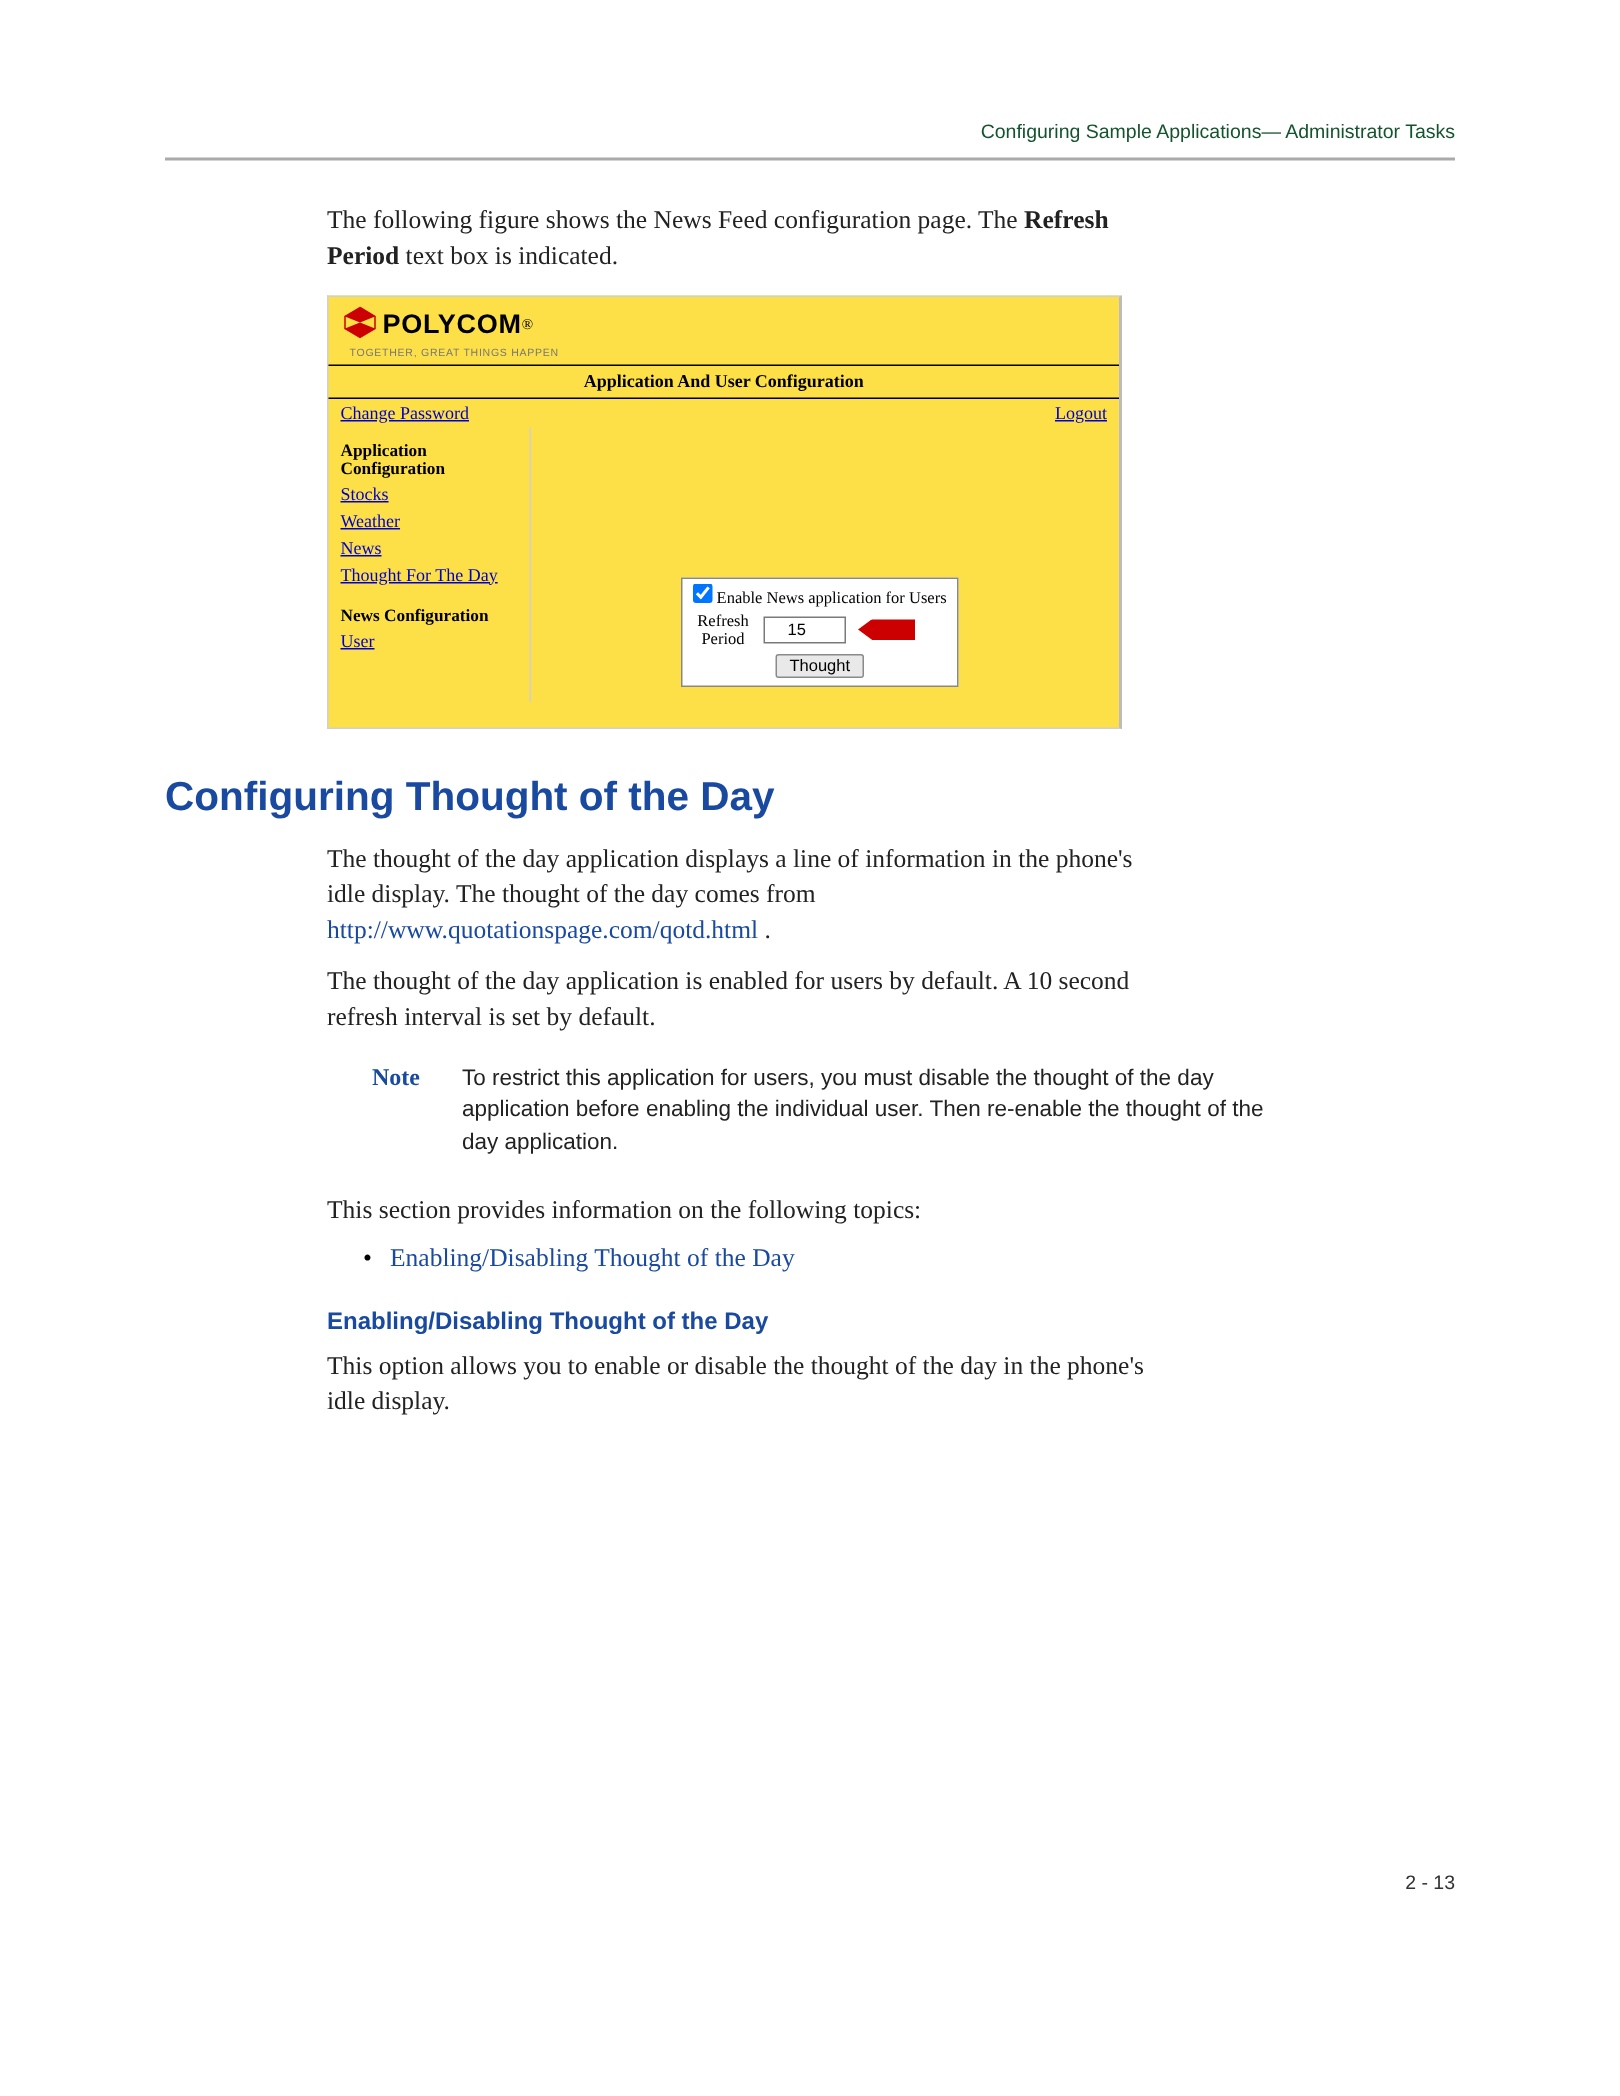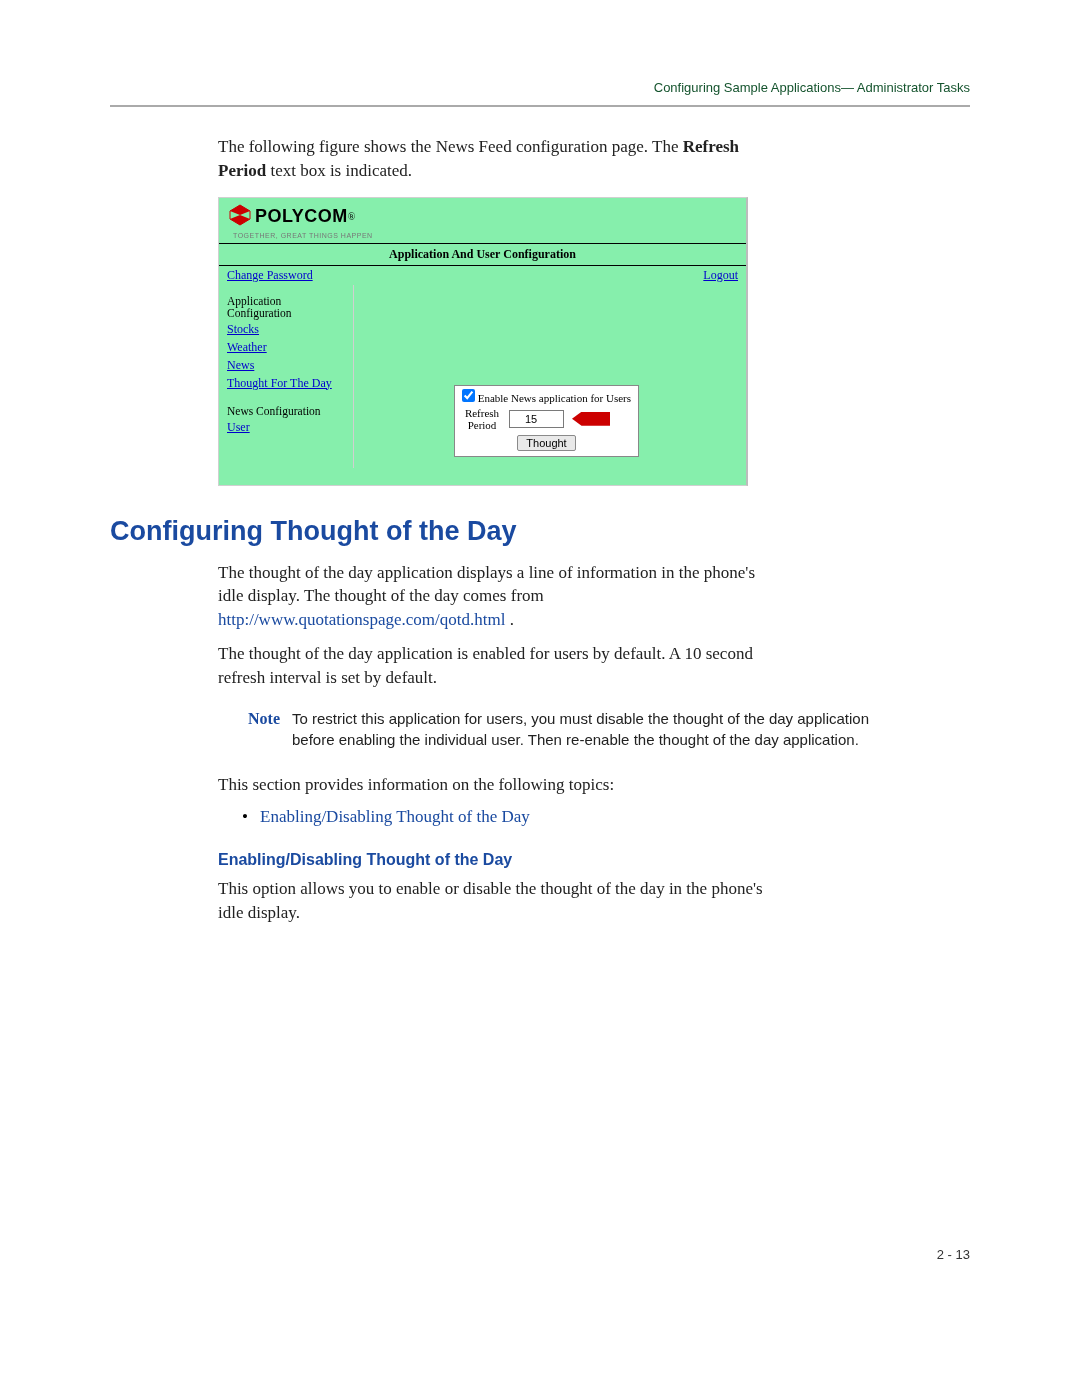--- a/index.html
+++ b/index.html
@@ -40,21 +40,21 @@
     margin-bottom: 10px;
   }
   .bold { font-weight: bold; }
 
   
   .figure {
     margin: 14px 0 30px 0;
     border: 1px solid #d0d0d0;
     border-right: 2px solid #bcbcbc;
     width: 530px;
-    background: #86efac;
+    background: #fde047;
     font-family: 'Times New Roman', Times, serif;
     font-size: 12px;
     position: relative;
   }
   .fig-logo-row {
     display: flex;
     align-items: center;
     padding: 6px 10px 2px 10px;
   }
   .fig-logo-icon { display:inline-block; }
@@ -93,21 +93,21 @@
   .fig-cols {
     display: flex;
     align-items: flex-start;
   }
   .fig-left {
     width: 135px;
     padding: 6px 6px 30px 8px;
     border-right: 1px solid #d0d0d0;
   }
   .fig-left-h {
-    font-weight: normal;
+    font-weight: bold;
     font-size: 11.5px;
     margin: 4px 0 3px 0;
   }
   .fig-left-item {
     color: #0000cc;
     text-decoration: underline;
     font-size: 12px;
     margin: 3px 0;
     cursor: pointer;
     display: block;
@@ -176,21 +176,21 @@
     margin: 18px 0 14px 0;
   }
   .blue-link {
     color: #1a4aa0;
   }
   .note-row {
     display: flex;
     align-items: flex-start;
     margin: 18px 0 22px 120px;
     width: 640px;
-    gap: 12px;
+    gap: 28px;
     justify-content: space-between;
   }
   .note-label {
     font-family: Georgia, serif;
     font-weight: bold;
     color: #1a4aa0;
     font-size: 16px;
     padding-top: 2px;
     width: 50px;
     text-align: right;

